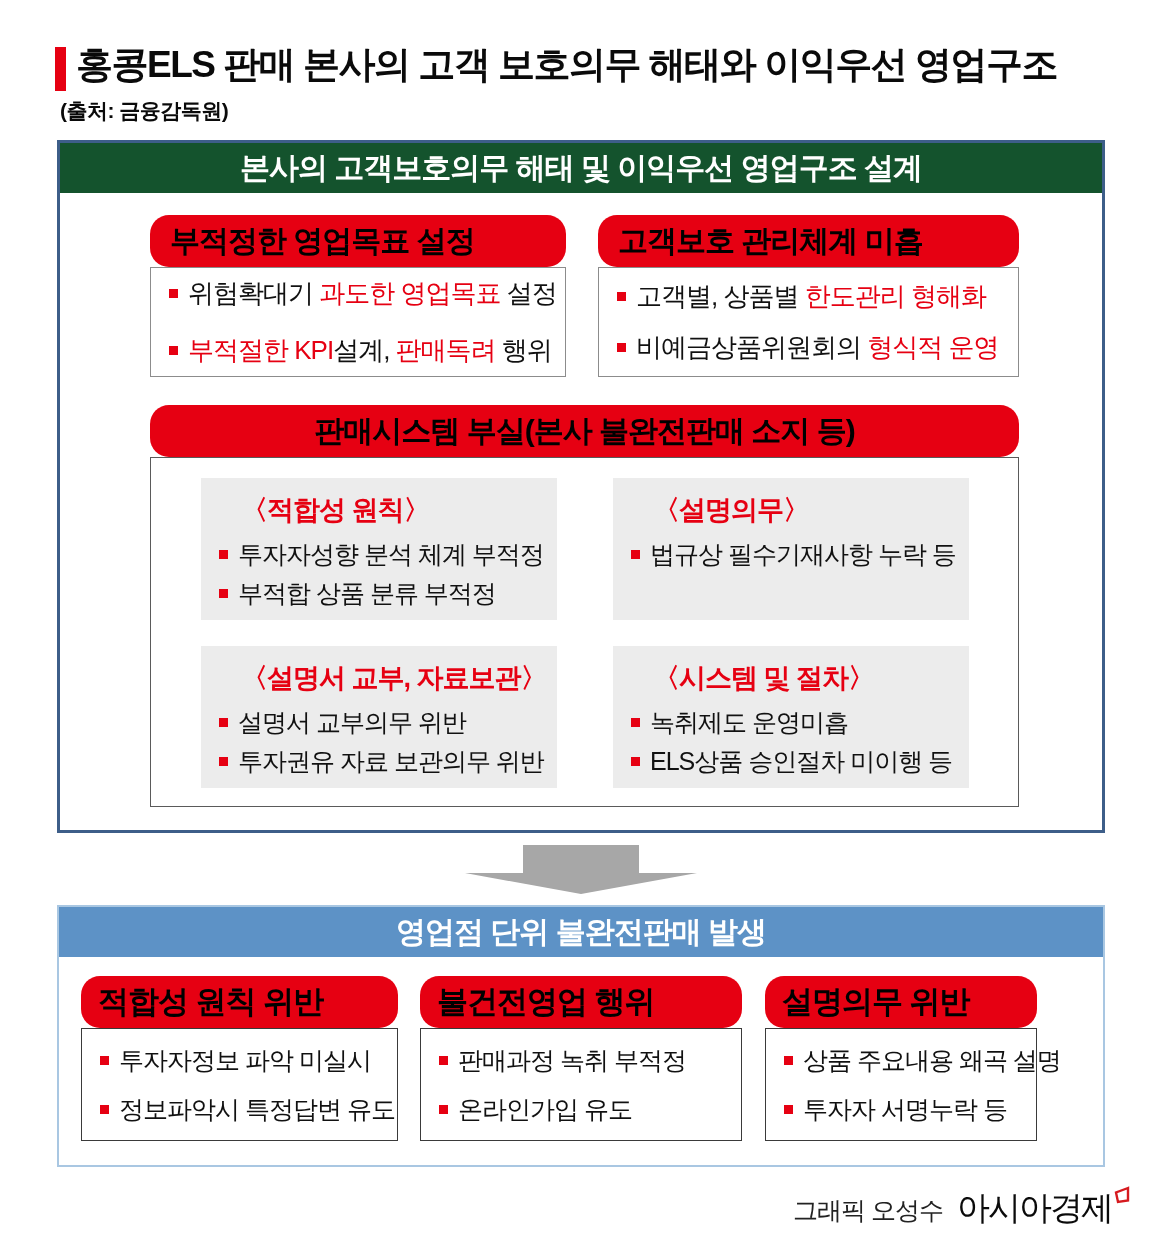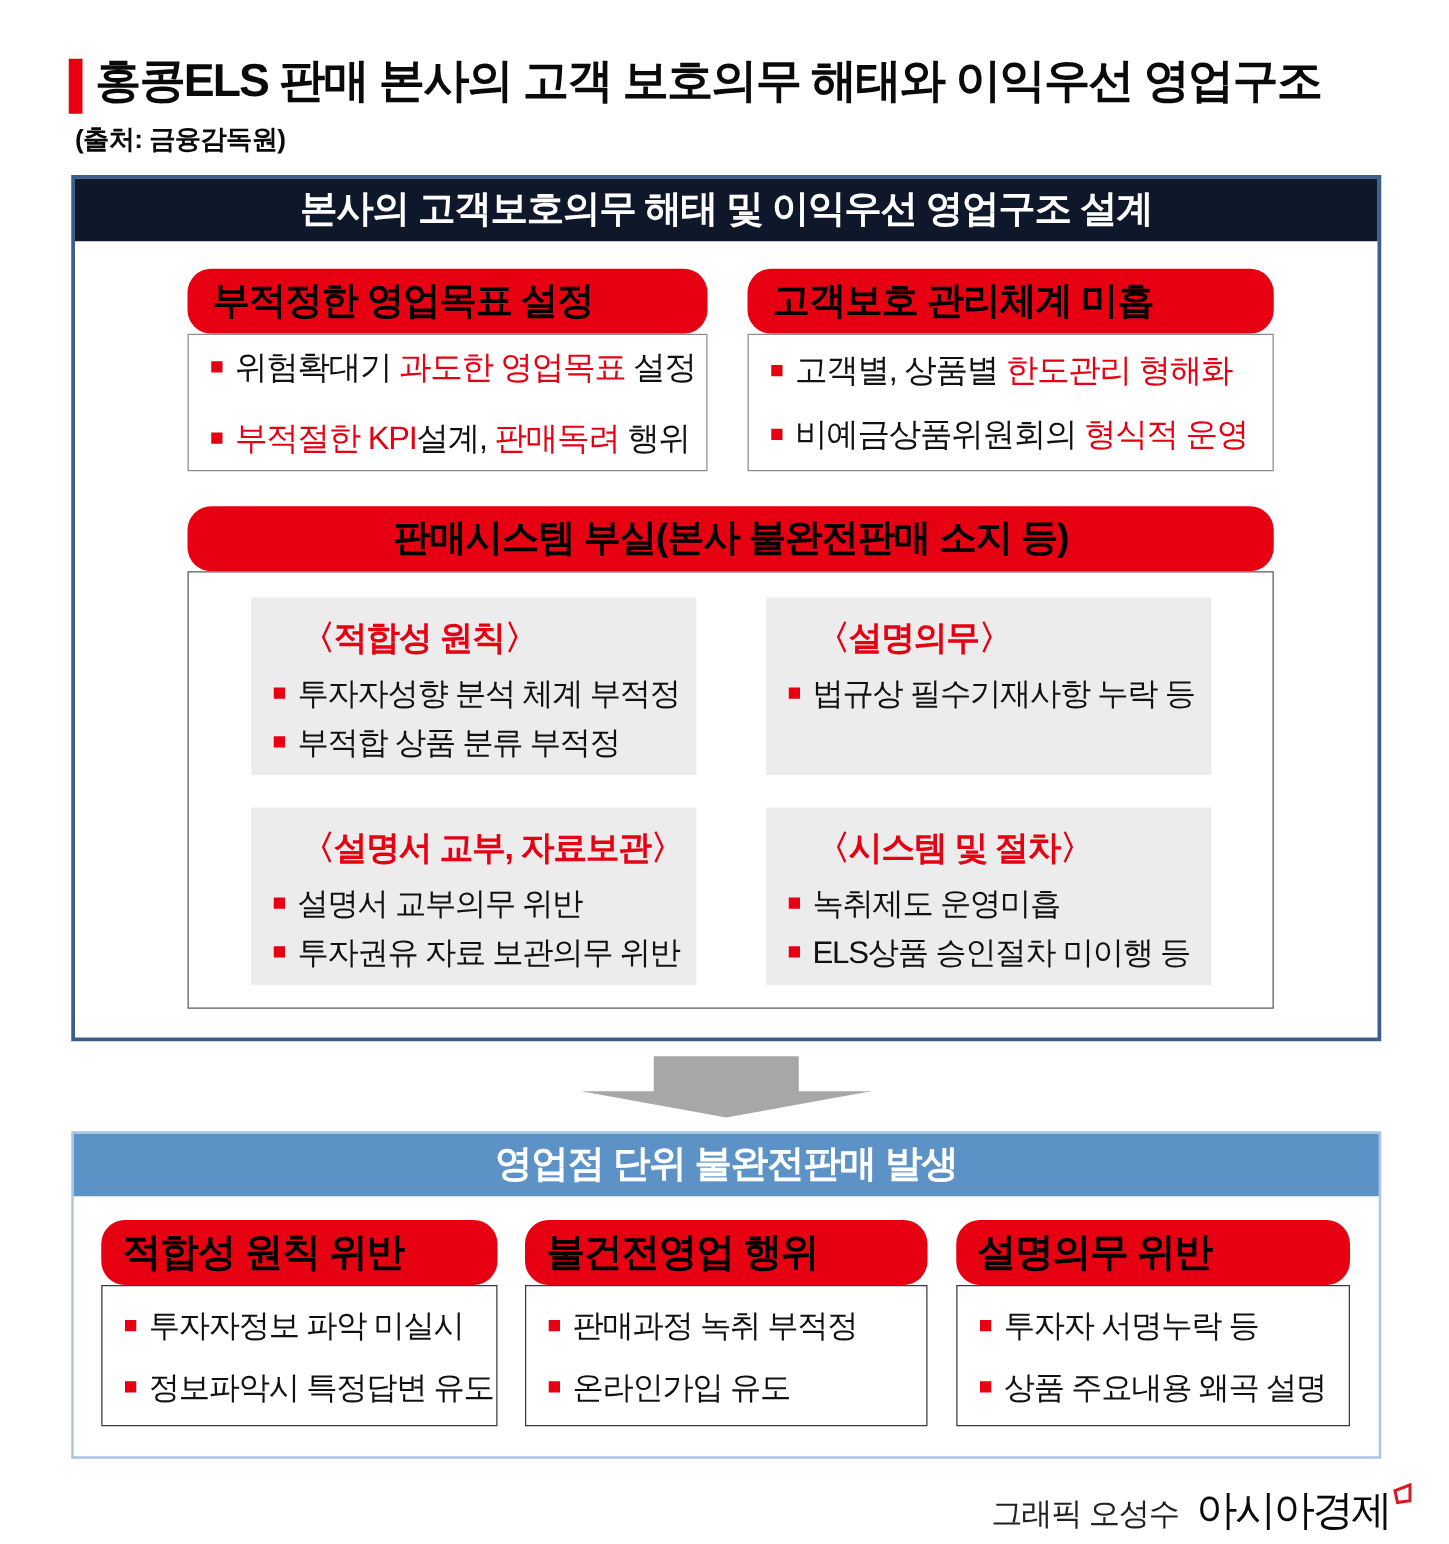--- a/index.html
+++ b/index.html
@@ -15,21 +15,21 @@
   .main-title {
     left:76px; top:40px; width:1050px;
     font-size:37px; font-weight:800; letter-spacing:-1.5px; color:#0a0a0a; white-space:nowrap;
   }
   .source { left:60px; top:97px; font-size:21px; font-weight:700; letter-spacing:-0.5px; color:#0a0a0a; }
 
   
   .top-box { left:57px; top:140px; width:1048px; height:693px; background:#fff; border:3px solid #3d5e89; }
   .band { width:100%; height:50px; text-align:center; line-height:50px;
           color:#fff; font-size:30px; font-weight:800; letter-spacing:-1px; white-space:nowrap; }
-  .band-dark { background:#0f172a; }
+  .band-dark { background:#14532d; }
   .band-light { background:#5d92c6; }
 
   
   .card { position:absolute; }
   .card-head { background:#e60012; color:#000000; font-weight:800; font-size:30px;
                letter-spacing:-1px; height:52px; line-height:52px; padding-left:20px; white-space:nowrap;border-radius:19px; }
   .card-head.centered { text-align:center; padding-left:0; }
   .card-body { background:#fff; border:1px solid #8c8c8c; display:flex; flex-direction:column;
                justify-content:center; gap:22px; padding:12px 14px; }
   .card-body.darkline { border-color:#3a3a3a; }
@@ -179,30 +179,30 @@
         <span class="sq"></span>
         <span>판매과정 녹취 부적정</span>
       </div>
       <div class="bullet-row">
         <span class="sq"></span>
         <span>온라인가입 유도</span>
       </div>
     </div>
   </div>
 
-  <div class="card bottom-card" style="left:706px; top:69px; width:315px;">
+  <div class="card bottom-card" style="left:706px; top:69px; width:272px;">
     <div class="card-head">설명의무 위반</div>
     <div class="card-body darkline" style="height:113px;">
       <div class="bullet-row">
         <span class="sq"></span>
+        <span>상품 주요내용 왜곡 설명</span>
+      </div>
+      <div class="bullet-row">
+        <span class="sq"></span>
         <span>투자자 서명누락 등</span>
-      </div>
-      <div class="bullet-row">
-        <span class="sq"></span>
-        <span>상품 주요내용 왜곡 설명</span>
       </div>
     </div>
   </div>
 </div>
 
 <div class="abs footer">
   <span class="credit">그래픽 오성수</span>
   <span class="brand">아시아경제</span>
   <svg class="brand-mark" width="17" height="19" viewBox="0 0 17 19">
     <polygon points="14,2 2,6.5 4,16 14,14.5" fill="none" stroke="#d61a1f" stroke-width="2.4"></polygon>

